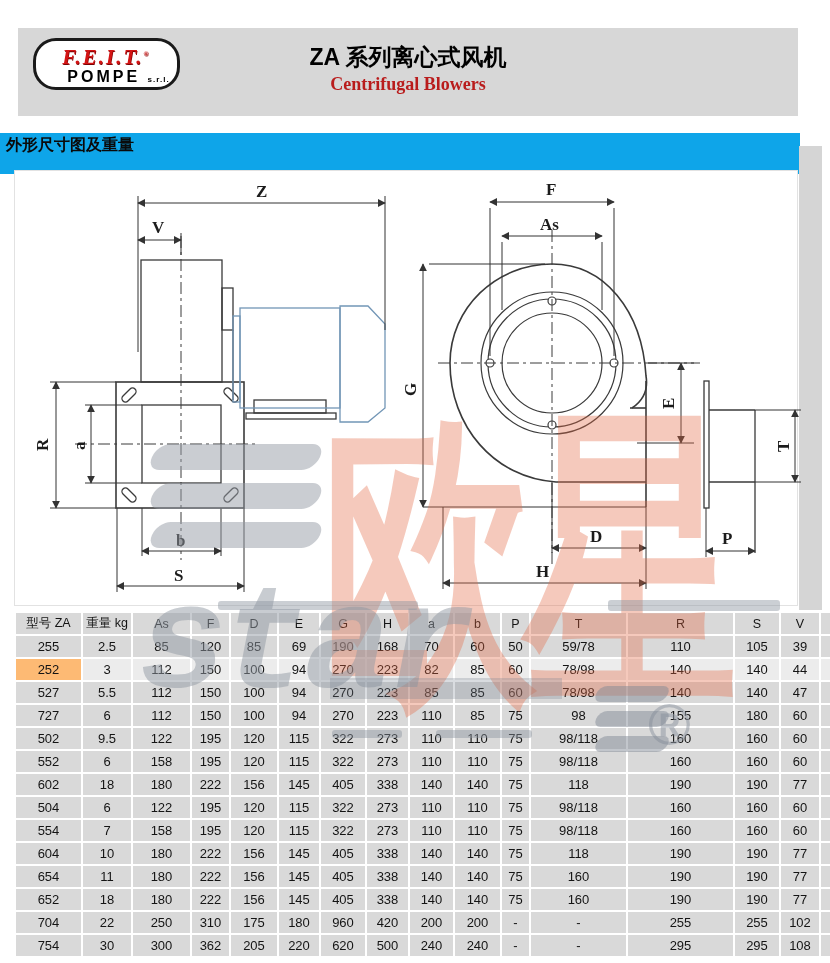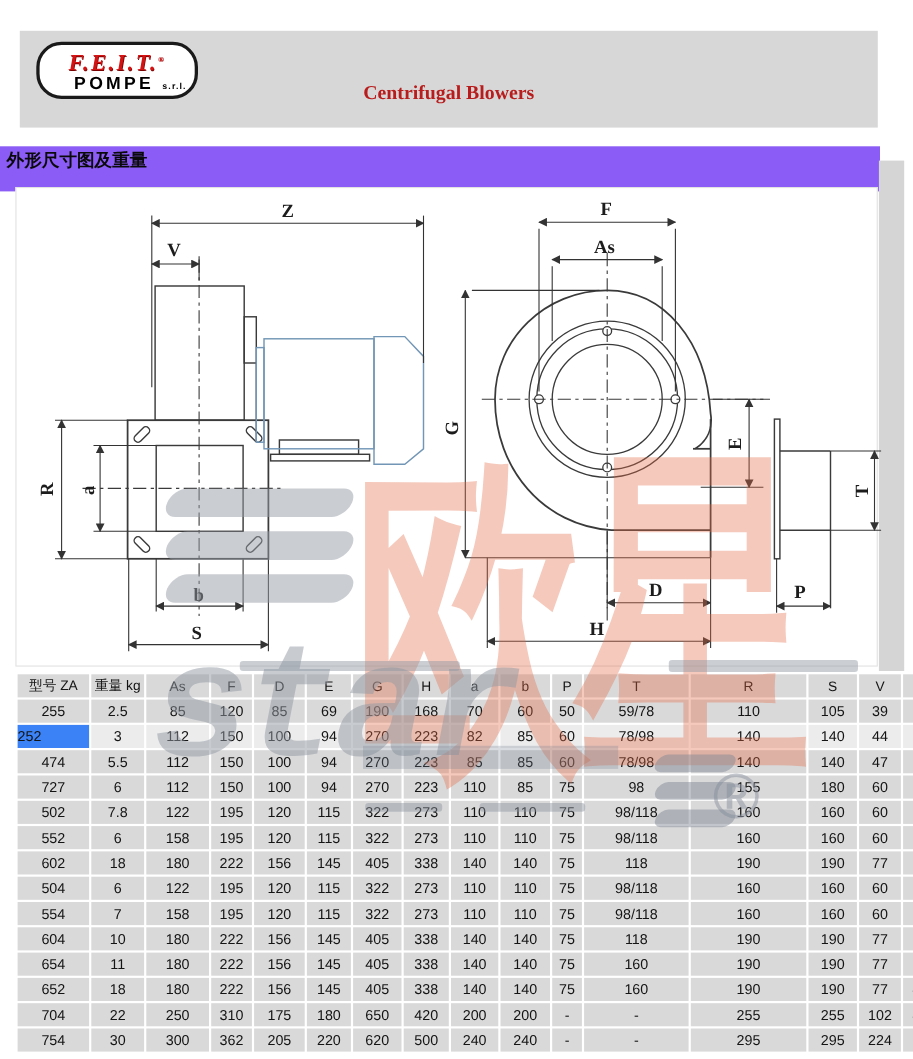--- a/index.html
+++ b/index.html
@@ -15,22 +15,22 @@
         text-shadow:0.5px 0.5px 0 #7a0000;}
   .logo-reg{font-size:7px;vertical-align:super;color:#d41414;}
   .logo-sub{font-size:16px;font-weight:bold;letter-spacing:3px;color:#000;line-height:16px;margin-left:24px;}
   .logo-suffix{font-size:8px;font-weight:bold;letter-spacing:1px;}
   .title-zh{position:absolute;left:0;top:14px;width:100%;text-align:center;
         font-size:23px;font-weight:bold;color:#000;}
   .title-en{position:absolute;left:0;top:46px;width:100%;text-align:center;
         font-family:"Liberation Serif",serif;font-size:18px;font-weight:bold;color:#b91c1c;}
 
   
-  .section-bar{position:absolute;left:0;top:133px;width:800px;height:41px;background:#8b5cf6;
-        font-size:16px;font-weight:bold;line-height:27px;padding-left:6px;box-sizing:border-box;color:#0a0a0a;}
+  .section-bar{position:absolute;left:0;top:133px;width:800px;height:41px;background:#0ea5e9;
+        font-size:16px;font-weight:bold;line-height:27px;padding-left:6px;box-sizing:border-box;color:#0a0a0a;font-family:Liberation Mono, monospace;}
   .right-strip{position:absolute;left:799px;top:146px;width:23px;height:464px;background:#d5d5d5;}
 
   
   .diagram-box{position:absolute;left:14px;top:170px;width:784px;height:436px;
         background:#fff;border:1px solid #e2e2e2;box-sizing:border-box;z-index:1;}
   svg.drawing{position:absolute;left:0;top:0;z-index:2;}
   .dimtext{font-family:"Liberation Serif",serif;font-weight:bold;font-size:17px;fill:#1c1c1c;}
 
   
   .wm{position:absolute;pointer-events:none;z-index:6;}
@@ -49,31 +49,32 @@
   .wm-band{background:rgba(120,128,142,0.28);}
 
   
   table.dims{position:absolute;left:14px;top:611px;width:814px;z-index:4;
         border-collapse:separate;border-spacing:2px;table-layout:fixed;}
   table.dims th,table.dims td{background:#d9d9d9;height:21px;padding:0;margin:0;
         text-align:center;vertical-align:middle;font-size:13px;font-weight:400;
         color:#141414;overflow:hidden;white-space:nowrap;}
   table.dims th{font-size:12.5px;}
   tr.row-light td{background:#ececec;}
-  tr.row-light td:first-child{background:#3b82f6;text-align:left;}
+  tr.row-light td:first-child{background:#fdba74;text-align:center;}
   td.raised{vertical-align:top;line-height:15px;}
 </style>
 </head>
 <body>
 
 <div class="header-bar">
   <div class="logo">
     <div class="logo-brand"><span>F.E.I.T.</span><span class="logo-reg">®</span></div>
     <div class="logo-sub"><span>POMPE</span> <span class="logo-suffix">s.r.l.</span></div>
   </div>
+  <div class="title-zh">ZA 系列离心式风机</div>
   <div class="title-en">Centrifugal Blowers</div>
 </div>
 
 <div class="section-bar">外形尺寸图及重量</div>
 <div class="right-strip"></div>
 
 <div class="diagram-box"></div>
 
 <svg class="drawing" width="830" height="610" viewBox="0 0 830 610">
   <defs>
@@ -268,21 +269,21 @@
         <td>82</td>
         <td>85</td>
         <td>60</td>
         <td>78/98</td>
         <td>140</td>
         <td>140</td>
         <td>44</td>
         <td>232</td>
       </tr>
       <tr>
-        <td>474</td>
+        <td>527</td>
         <td>5.5</td>
         <td>112</td>
         <td class="raised">150</td>
         <td>100</td>
         <td>94</td>
         <td>270</td>
         <td>223</td>
         <td>85</td>
         <td>85</td>
         <td>60</td>
@@ -305,21 +306,21 @@
         <td>85</td>
         <td>75</td>
         <td>98</td>
         <td>155</td>
         <td>180</td>
         <td>60</td>
         <td>295</td>
       </tr>
       <tr>
         <td>502</td>
-        <td>7.8</td>
+        <td>9.5</td>
         <td>122</td>
         <td class="raised">195</td>
         <td>120</td>
         <td>115</td>
         <td>322</td>
         <td>273</td>
         <td>110</td>
         <td>110</td>
         <td>75</td>
         <td>98/118</td>
@@ -454,21 +455,21 @@
         <td>77</td>
         <td>405</td>
       </tr>
       <tr>
         <td>704</td>
         <td>22</td>
         <td>250</td>
         <td>310</td>
         <td>175</td>
         <td>180</td>
-        <td>650</td>
+        <td>960</td>
         <td>420</td>
         <td>200</td>
         <td>200</td>
         <td>-</td>
         <td>-</td>
         <td>255</td>
         <td>255</td>
         <td>102</td>
         <td>461</td>
       </tr>
@@ -480,21 +481,21 @@
         <td>205</td>
         <td>220</td>
         <td>620</td>
         <td>500</td>
         <td>240</td>
         <td>240</td>
         <td>-</td>
         <td>-</td>
         <td>295</td>
         <td>295</td>
-        <td>224</td>
+        <td>108</td>
         <td>536</td>
       </tr>
     </tbody>
 </table>
 
 <div class="wm wm-stripes-big stripes">
   <div class="bar"></div>
     <div class="bar"></div>
     <div class="bar"></div>
 </div>

